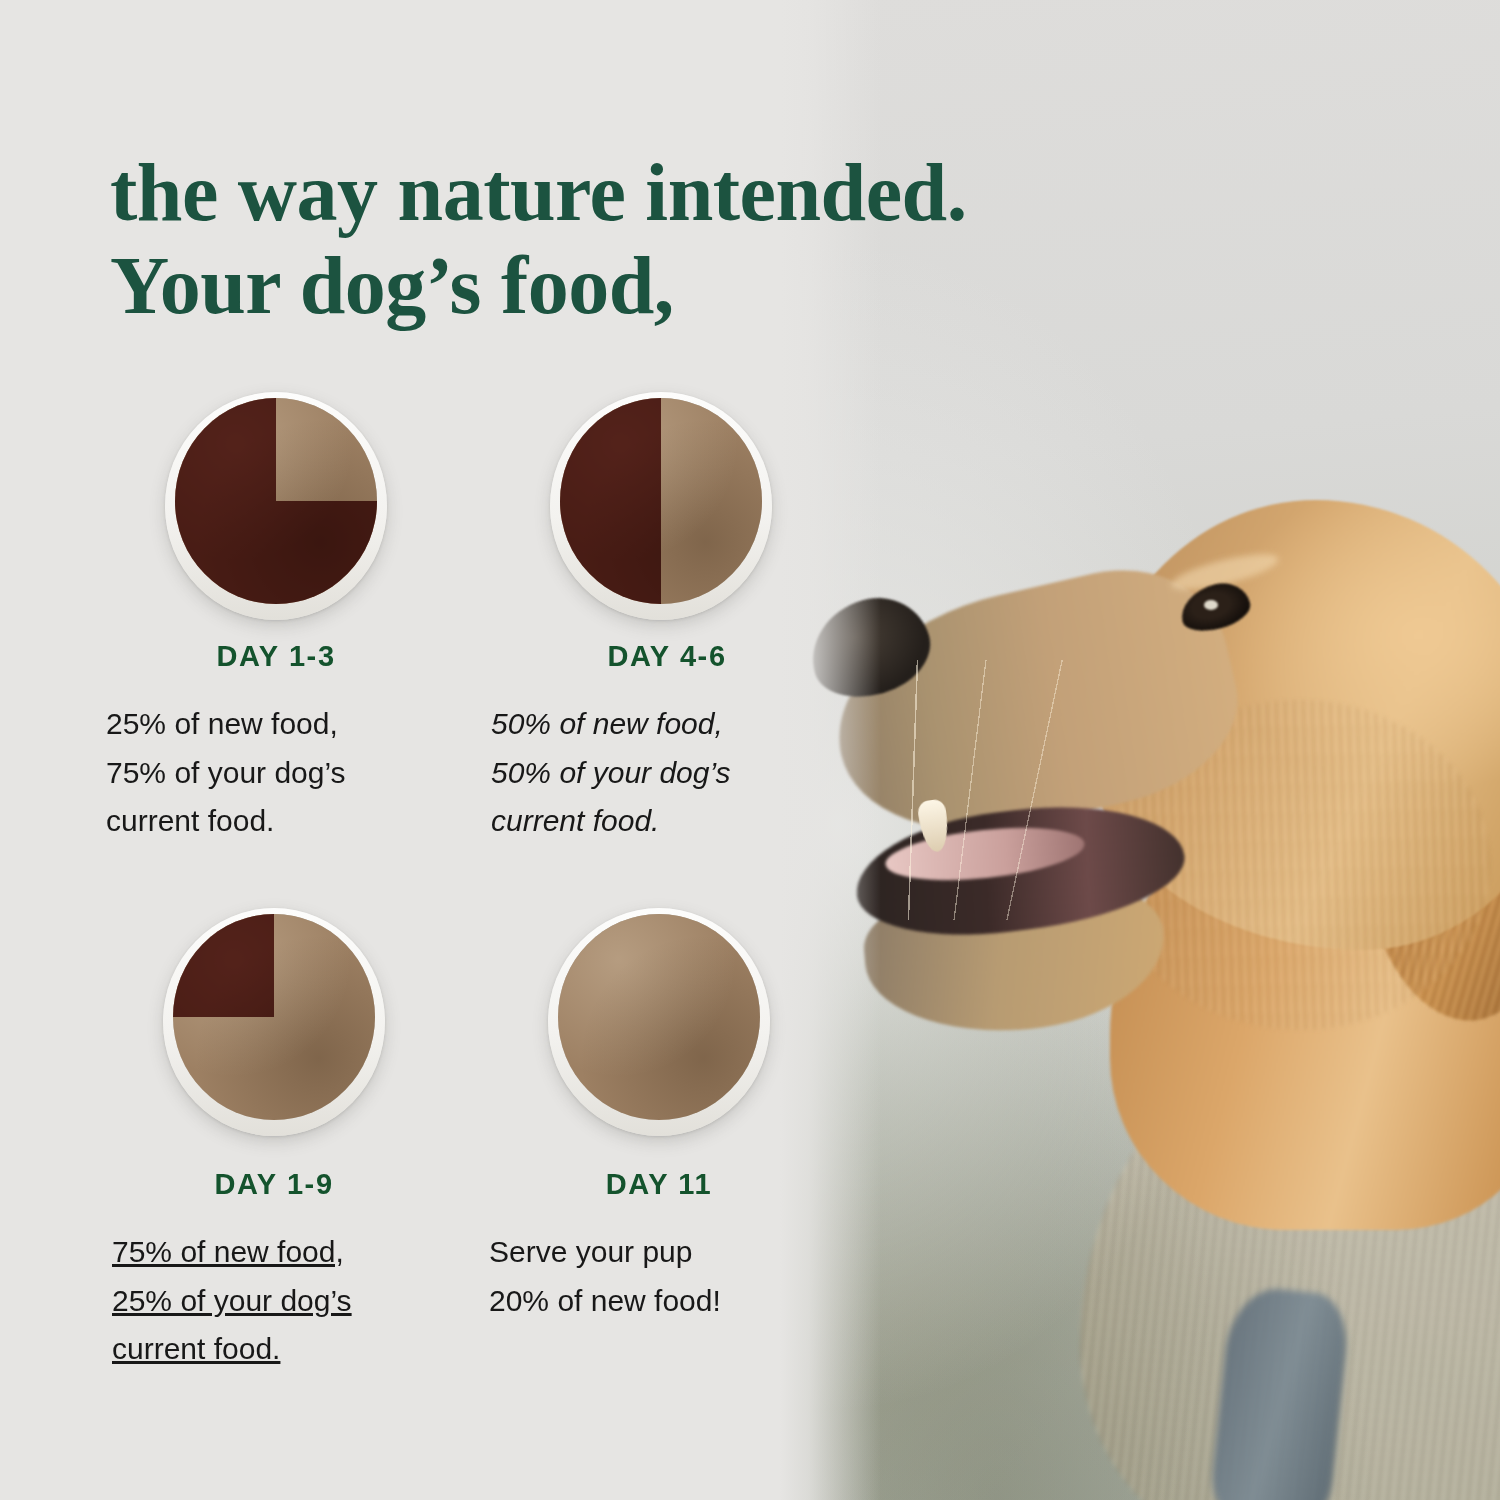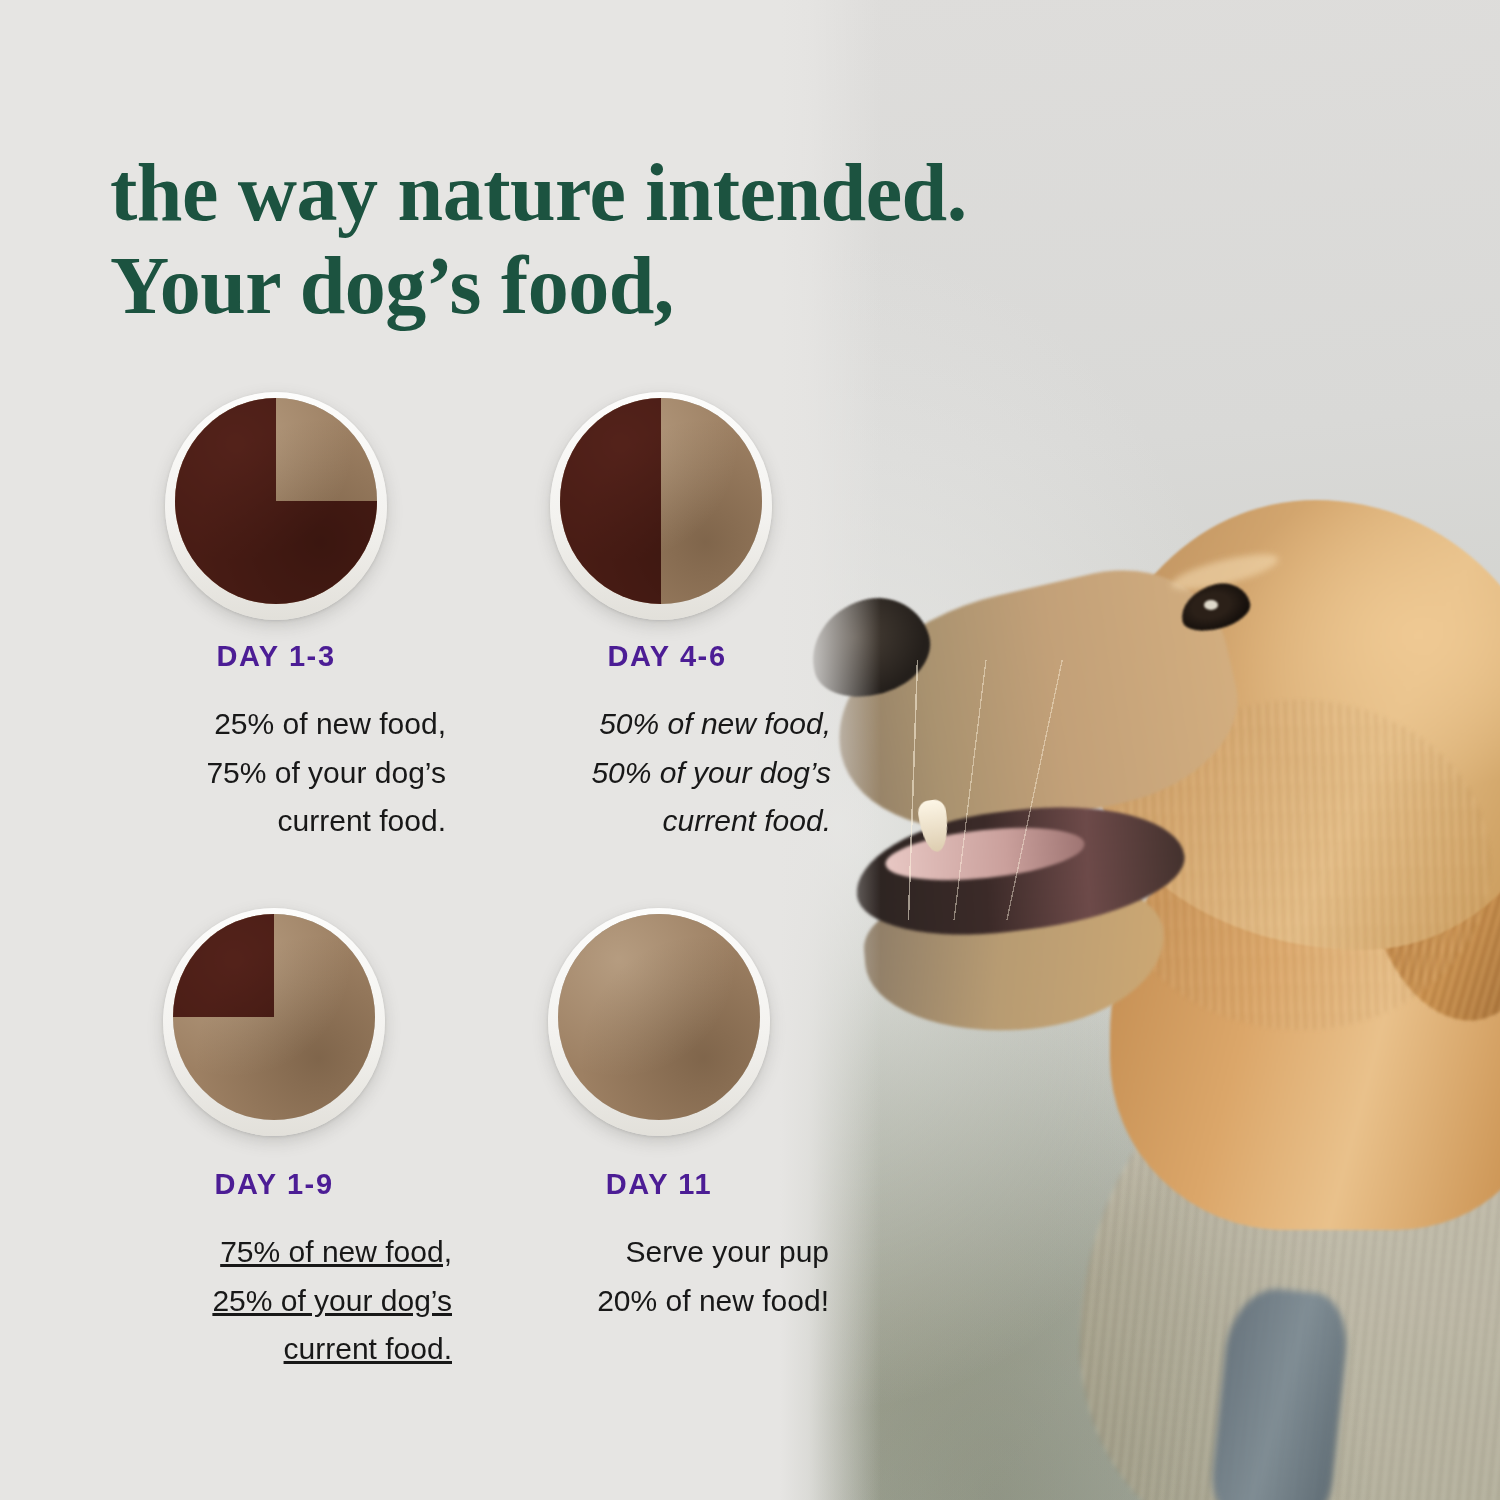--- a/index.html
+++ b/index.html
@@ -343,26 +343,26 @@
   .ov-25   { clip-path: polygon(0 0, 50% 0, 50% 50%, 0 50%); }
 
   .day-label {
     position: absolute;
     width: 222px;
     text-align: center;
     font-family: "Liberation Sans", sans-serif;
     font-weight: bold;
     font-size: 29px;
     letter-spacing: 1.6px;
-    color: #4c1d95;
+    color: #14532d;
   }
   .desc {
     position: absolute;
     width: 340px;
-    text-align: right;
+    text-align: left;
     font-family: "Liberation Sans", sans-serif;
     font-weight: 300;
     font-size: 30px;
     line-height: 1.62;
     color: #181818;
     white-space: pre-line;
   }
 </style>
 </head>
 <body>

